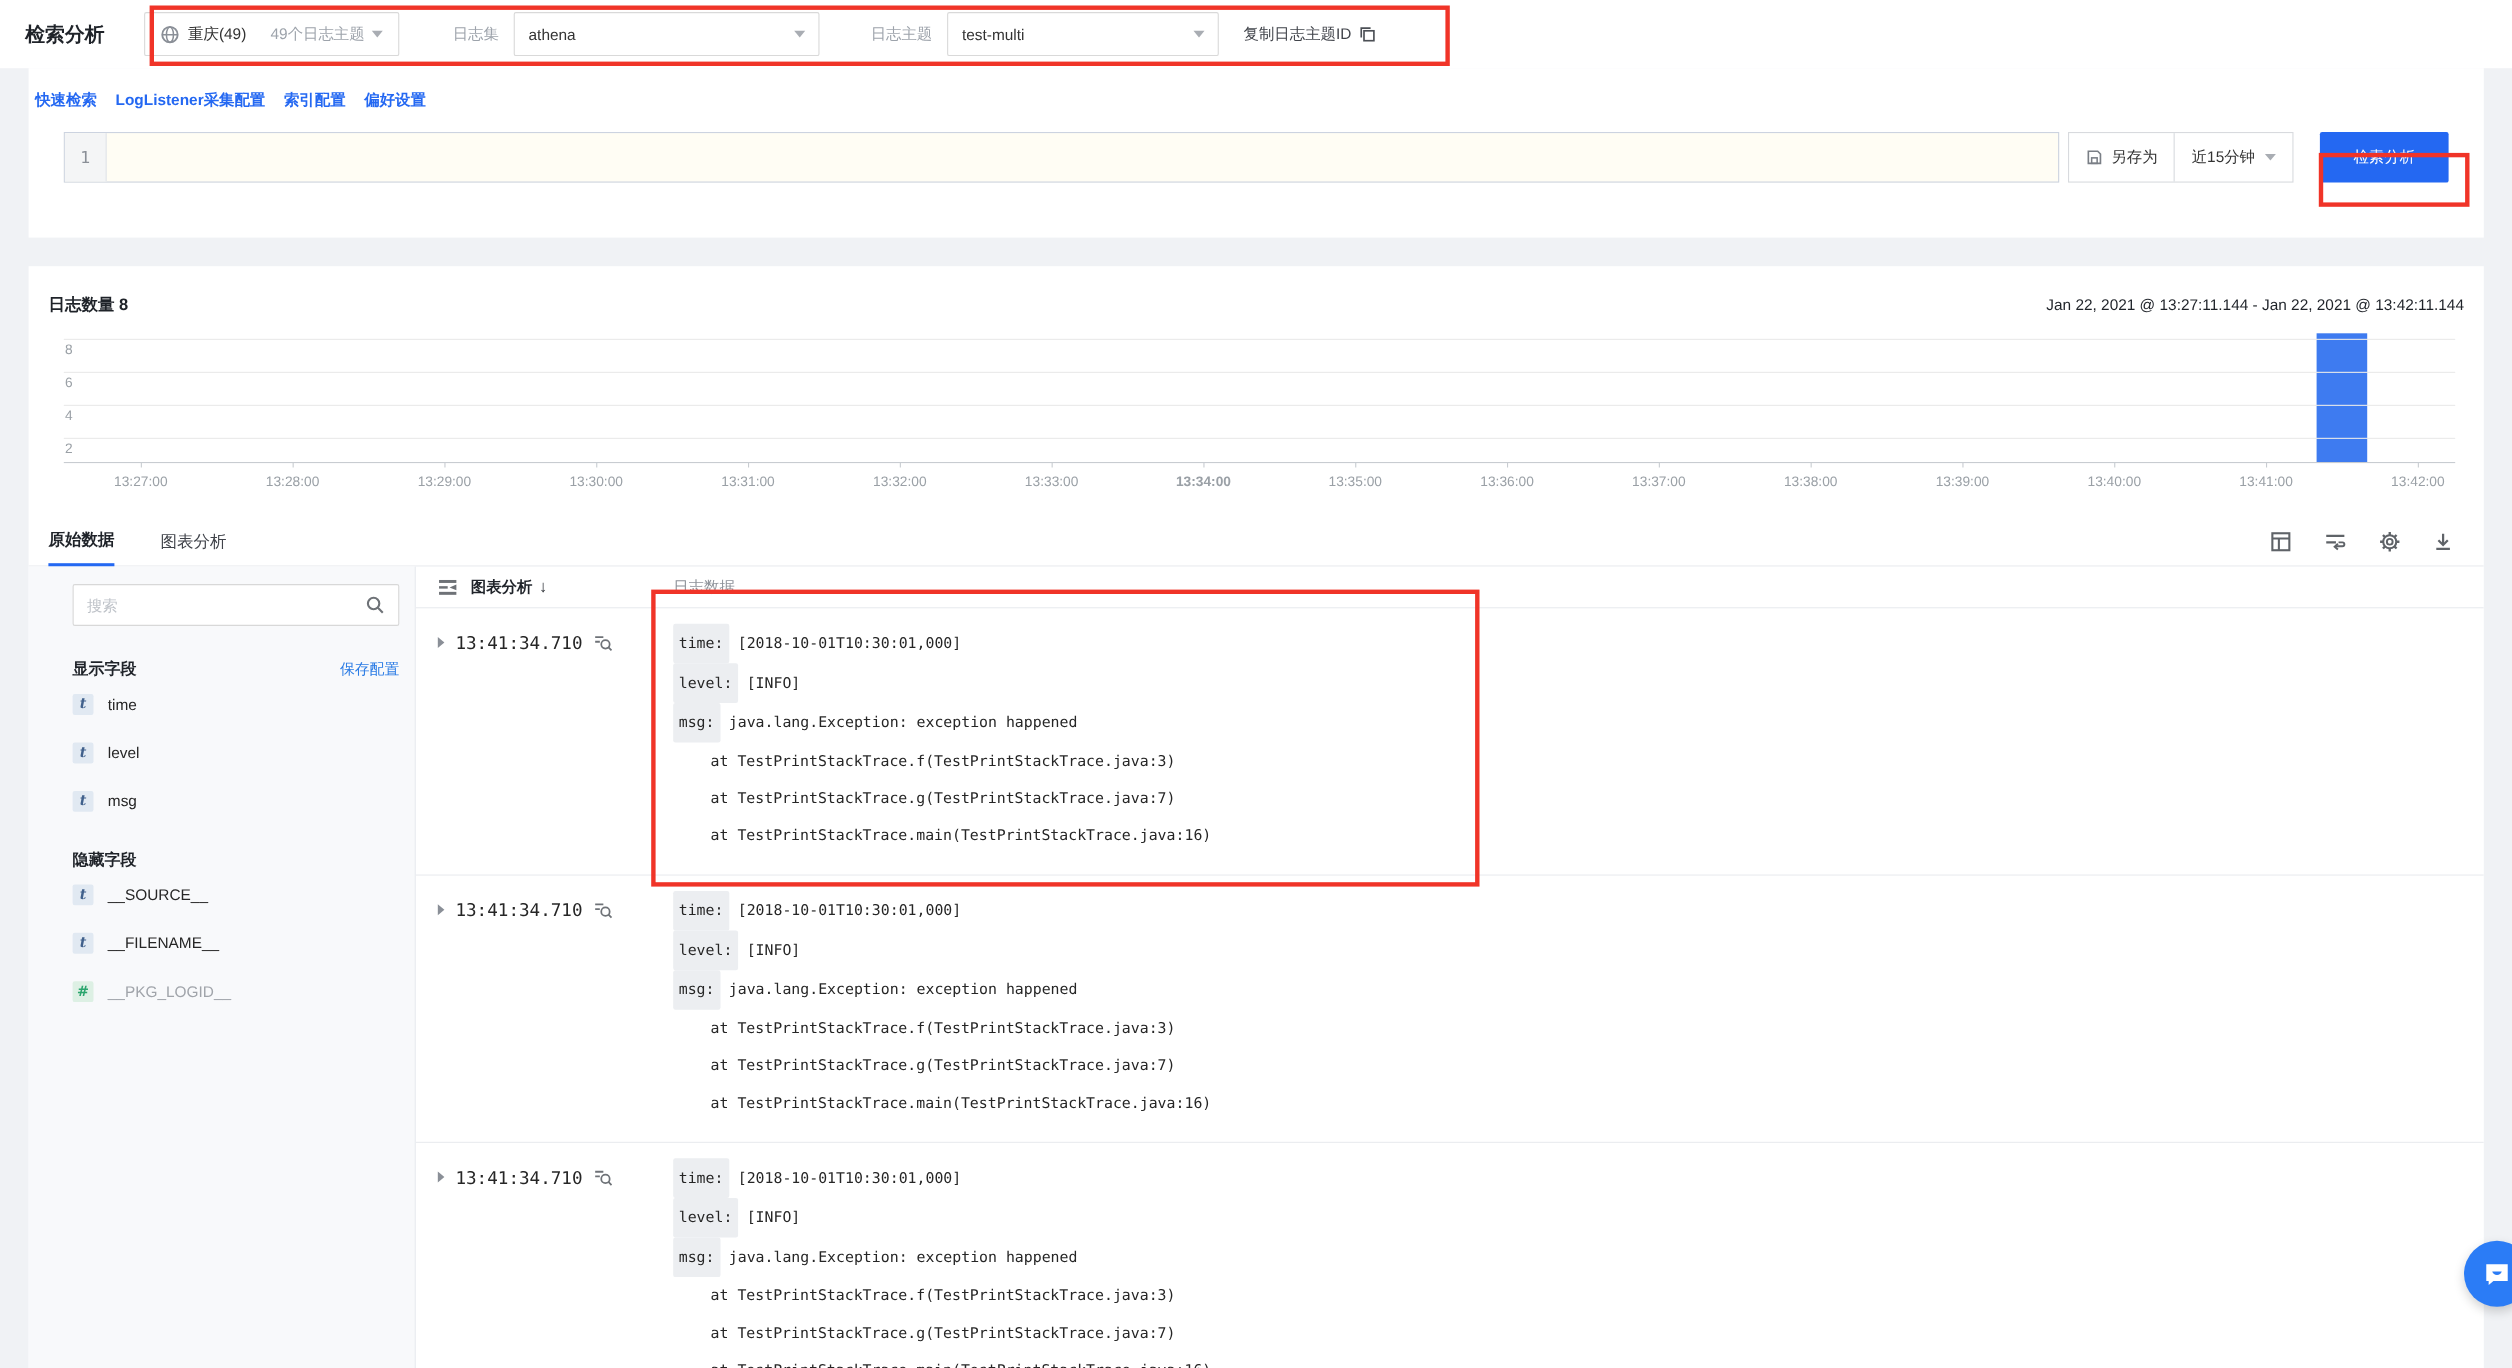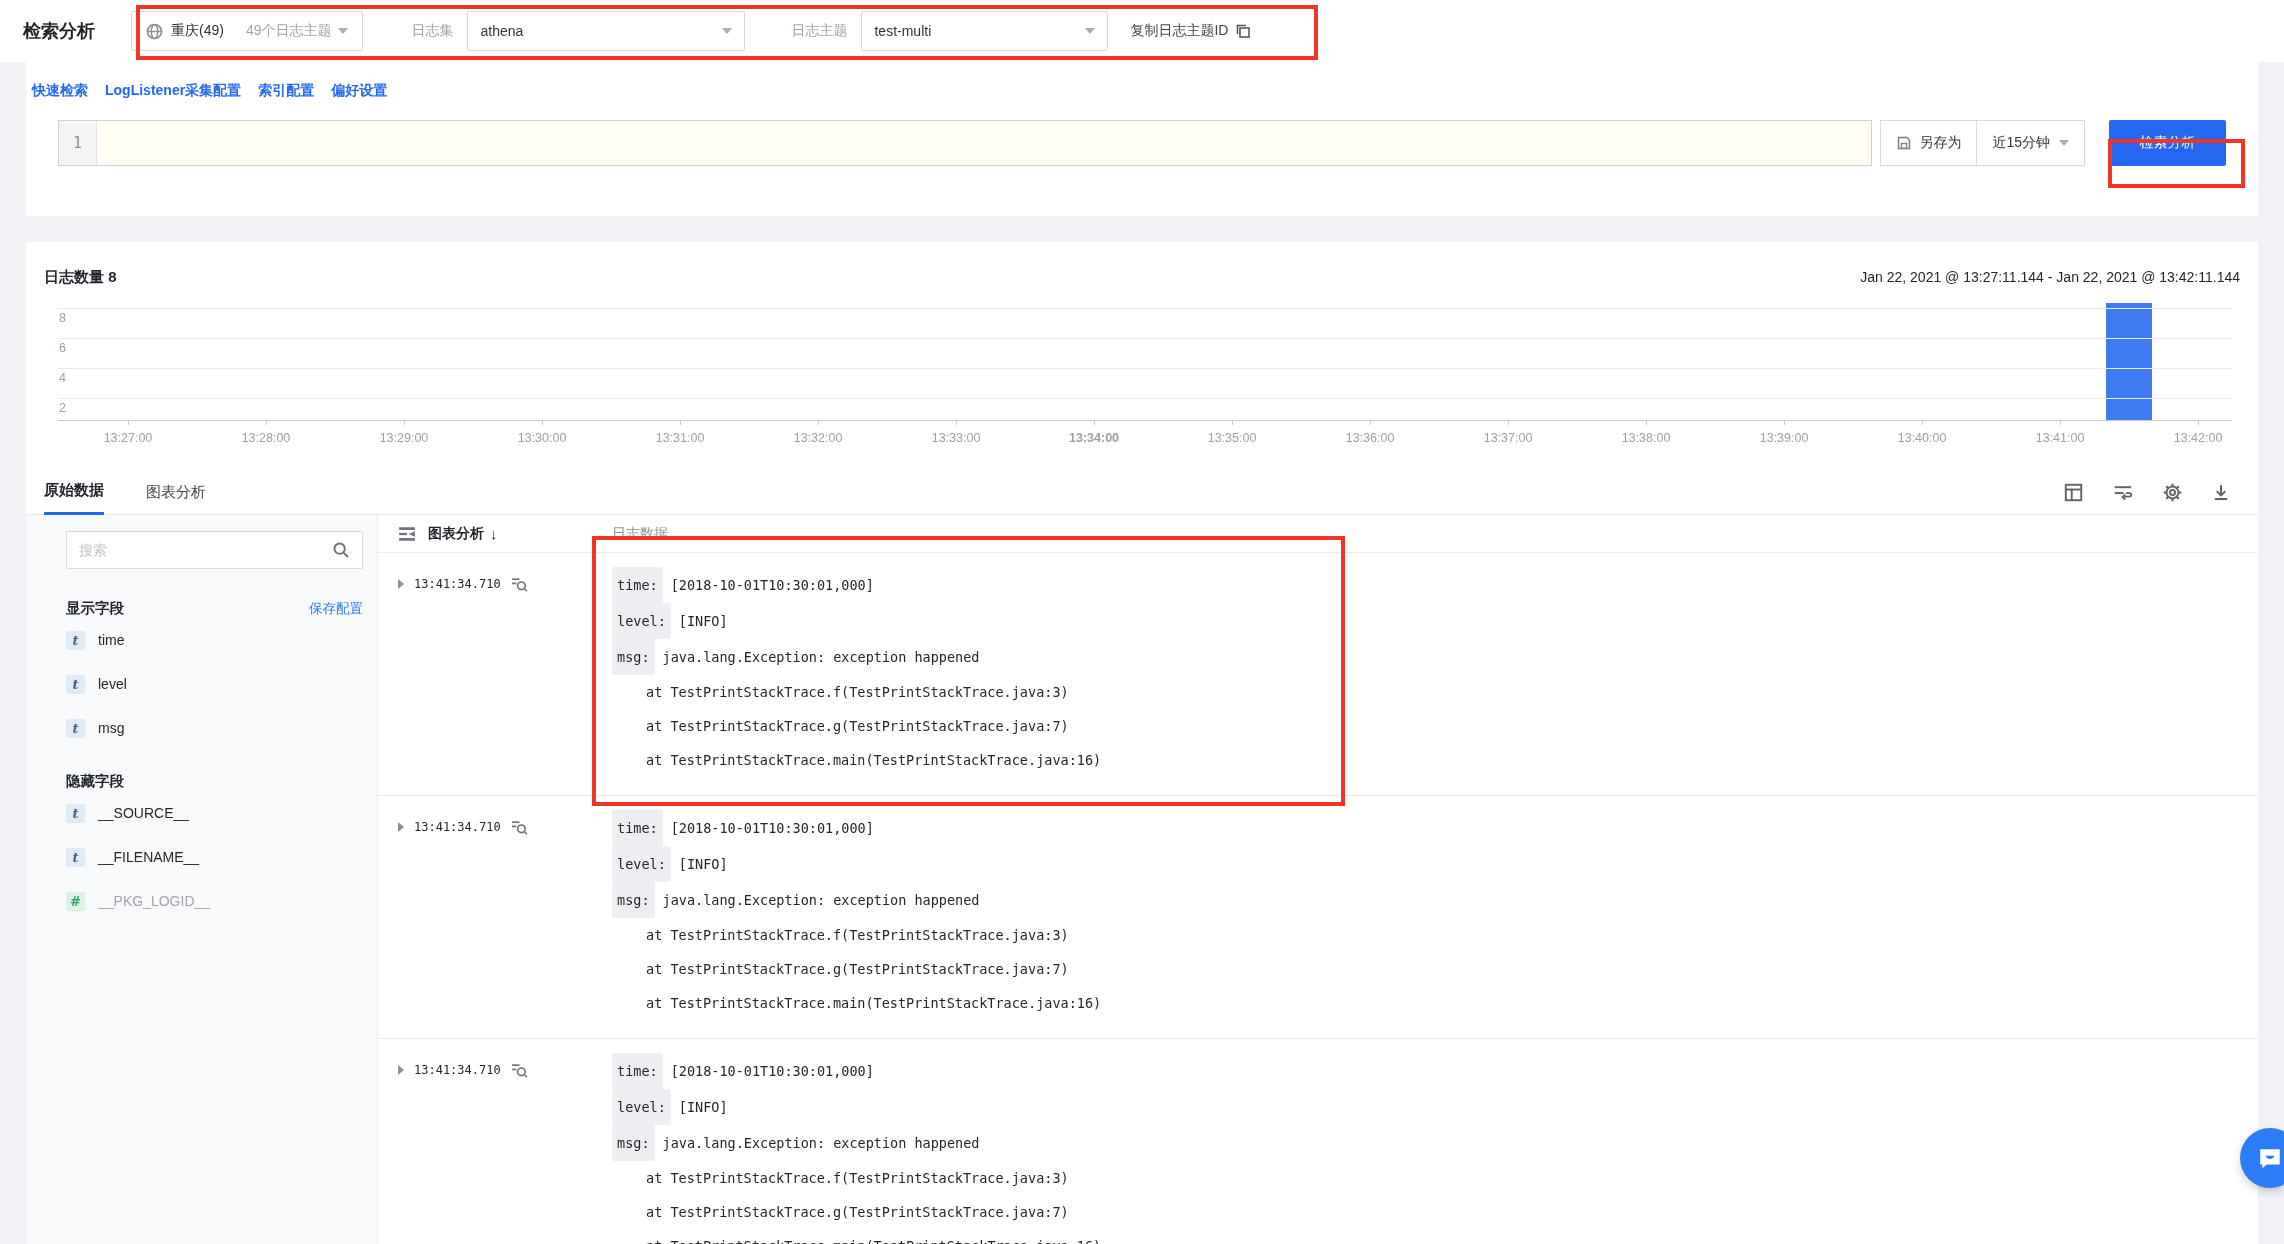--- a/index.html
+++ b/index.html
@@ -78,21 +78,21 @@
 
   .log-table { flex:1; display:flex; flex-direction:column; min-width:0; }
   .lt-header { height:38px; display:flex; align-items:center; border-bottom:1px solid #e9ebef; flex:none; }
   .col-time { width:234px; flex:none; padding-left:20px; display:flex; align-items:center; }
   .col-time-label { font-size:14px; font-weight:bold; color:#1f2329; margin-left:12px; }
   .sort-arrow { font-size:15px; font-weight:bold; color:#1f2329; margin-left:6px; }
   .col-data-label { font-size:14px; color:#8d9299; }
   .log-row { display:flex; border-bottom:1px solid #e9ebef; padding:14px 0 18px 0; }
   .row-time { width:234px; flex:none; padding-left:20px; display:flex; align-items:flex-start; gap:10px; height:34px; align-items:center; }
   .caret-right { width:0; height:0; border-top:5px solid transparent; border-bottom:5px solid transparent; border-left:6px solid #8a8f97; }
-  .ts { font-size:12px; color:#262626; }
+  .ts { font-size:16px; color:#262626; }
   .log-lines { flex:1; min-width:0; }
   .log-line { line-height:34px; font-size:13.5px; color:#262626; font-family:"DejaVu Sans Mono", monospace; white-space:pre; display:flex; align-items:center; }
   .key-chip { background:#eceef1; border-radius:2px; padding:1px 5px; margin-right:8px; }
   .stack-line { padding-left:34px; }
 
   
   .anno { position:absolute; border:4px solid #f03428; pointer-events:none; z-index:50; }
   #anno-selectors { left:136px; top:5px;  width:1182px; height:55px; }
   #anno-search    { left:2108px; top:139px; width:137px; height:49px; }
   #anno-logdata   { left:592px; top:536px; width:753px; height:270px; }

